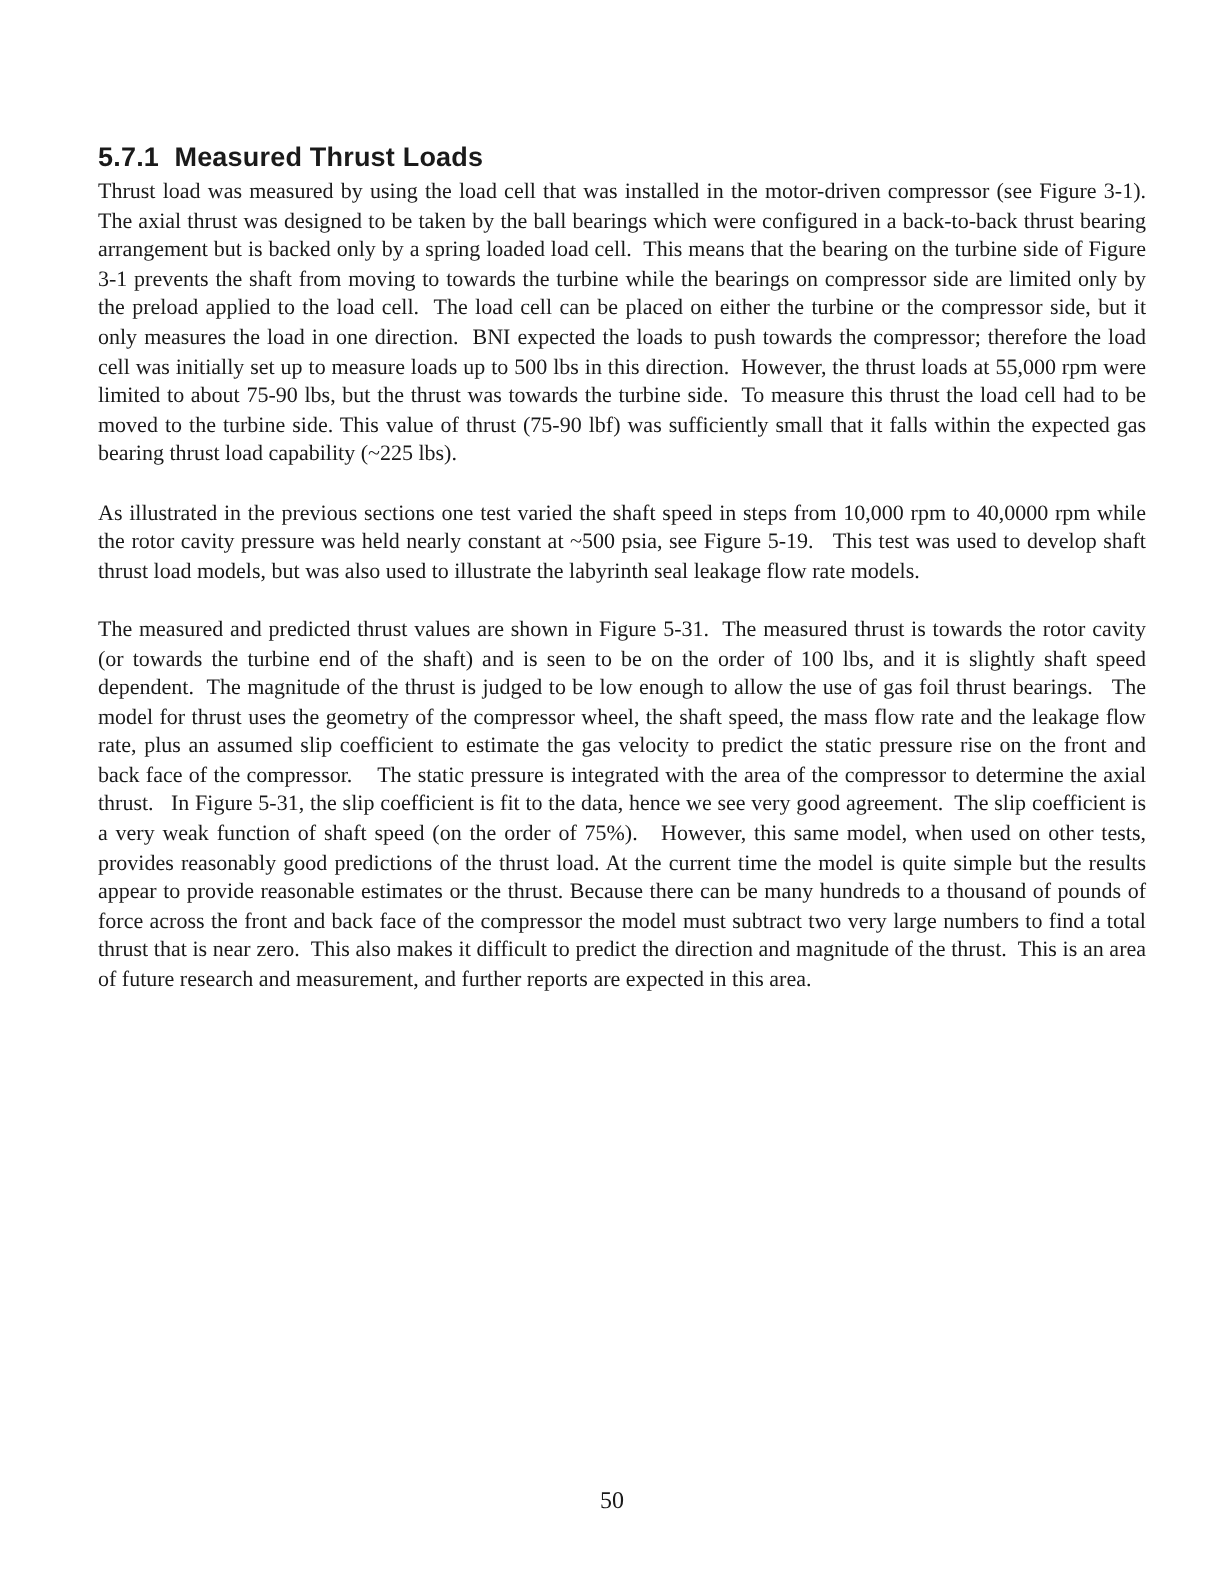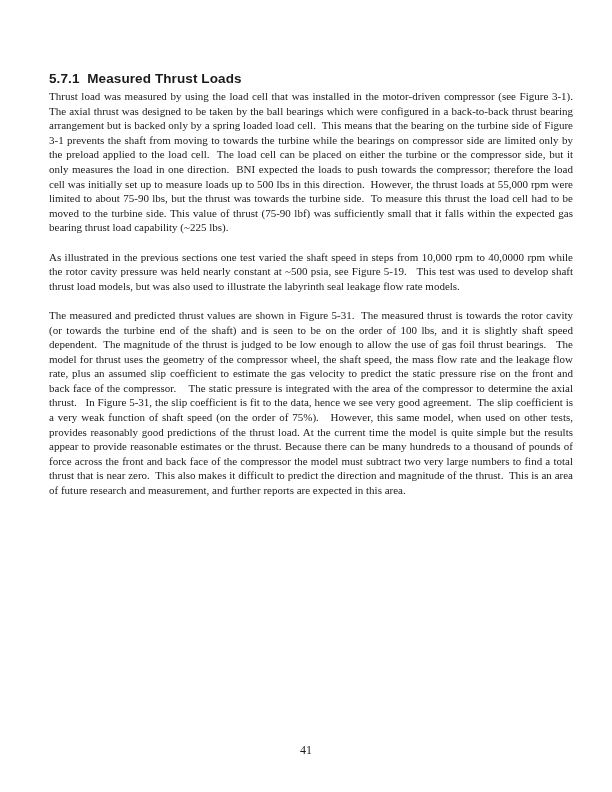--- a/index.html
+++ b/index.html
@@ -52,14 +52,14 @@
 </head>
 <body>
 
 <div class="page">
   <div class="content">
     <h1 class="heading">5.7.1  Measured Thrust Loads</h1>
     <p class="para">Thrust load was measured by using the load cell that was installed in the motor-driven compressor (see Figure 3-1).  The axial thrust was designed to be taken by the ball bearings which were configured in a back-to-back thrust bearing arrangement but is backed only by a spring loaded load cell.  This means that the bearing on the turbine side of Figure 3-1 prevents the shaft from moving to towards the turbine while the bearings on compressor side are limited only by the preload applied to the load cell.  The load cell can be placed on either the turbine or the compressor side, but it only measures the load in one direction.  BNI expected the loads to push towards the compressor; therefore the load cell was initially set up to measure loads up to 500 lbs in this direction.  However, the thrust loads at 55,000 rpm were limited to about 75-90 lbs, but the thrust was towards the turbine side.  To measure this thrust the load cell had to be moved to the turbine side. This value of thrust (75-90 lbf) was sufficiently small that it falls within the expected gas bearing thrust load capability (~225 lbs).</p>
     <p class="para">As illustrated in the previous sections one test varied the shaft speed in steps from 10,000 rpm to 40,0000 rpm while the rotor cavity pressure was held nearly constant at ~500 psia, see Figure 5-19.   This test was used to develop shaft thrust load models, but was also used to illustrate the labyrinth seal leakage flow rate models.</p>
     <p class="para">The measured and predicted thrust values are shown in Figure 5-31.  The measured thrust is towards the rotor cavity (or towards the turbine end of the shaft) and is seen to be on the order of 100 lbs, and it is slightly shaft speed dependent.  The magnitude of the thrust is judged to be low enough to allow the use of gas foil thrust bearings.   The model for thrust uses the geometry of the compressor wheel, the shaft speed, the mass flow rate and the leakage flow rate, plus an assumed slip coefficient to estimate the gas velocity to predict the static pressure rise on the front and back face of the compressor.    The static pressure is integrated with the area of the compressor to determine the axial thrust.   In Figure 5-31, the slip coefficient is fit to the data, hence we see very good agreement.  The slip coefficient is a very weak function of shaft speed (on the order of 75%).   However, this same model, when used on other tests, provides reasonably good predictions of the thrust load. At the current time the model is quite simple but the results appear to provide reasonable estimates or the thrust. Because there can be many hundreds to a thousand of pounds of force across the front and back face of the compressor the model must subtract two very large numbers to find a total thrust that is near zero.  This also makes it difficult to predict the direction and magnitude of the thrust.  This is an area of future research and measurement, and further reports are expected in this area.</p>
   </div>
-  <div class="page-footer">41</div>
+  <div class="page-footer">50</div>
 </div>
 
 </body></html>

